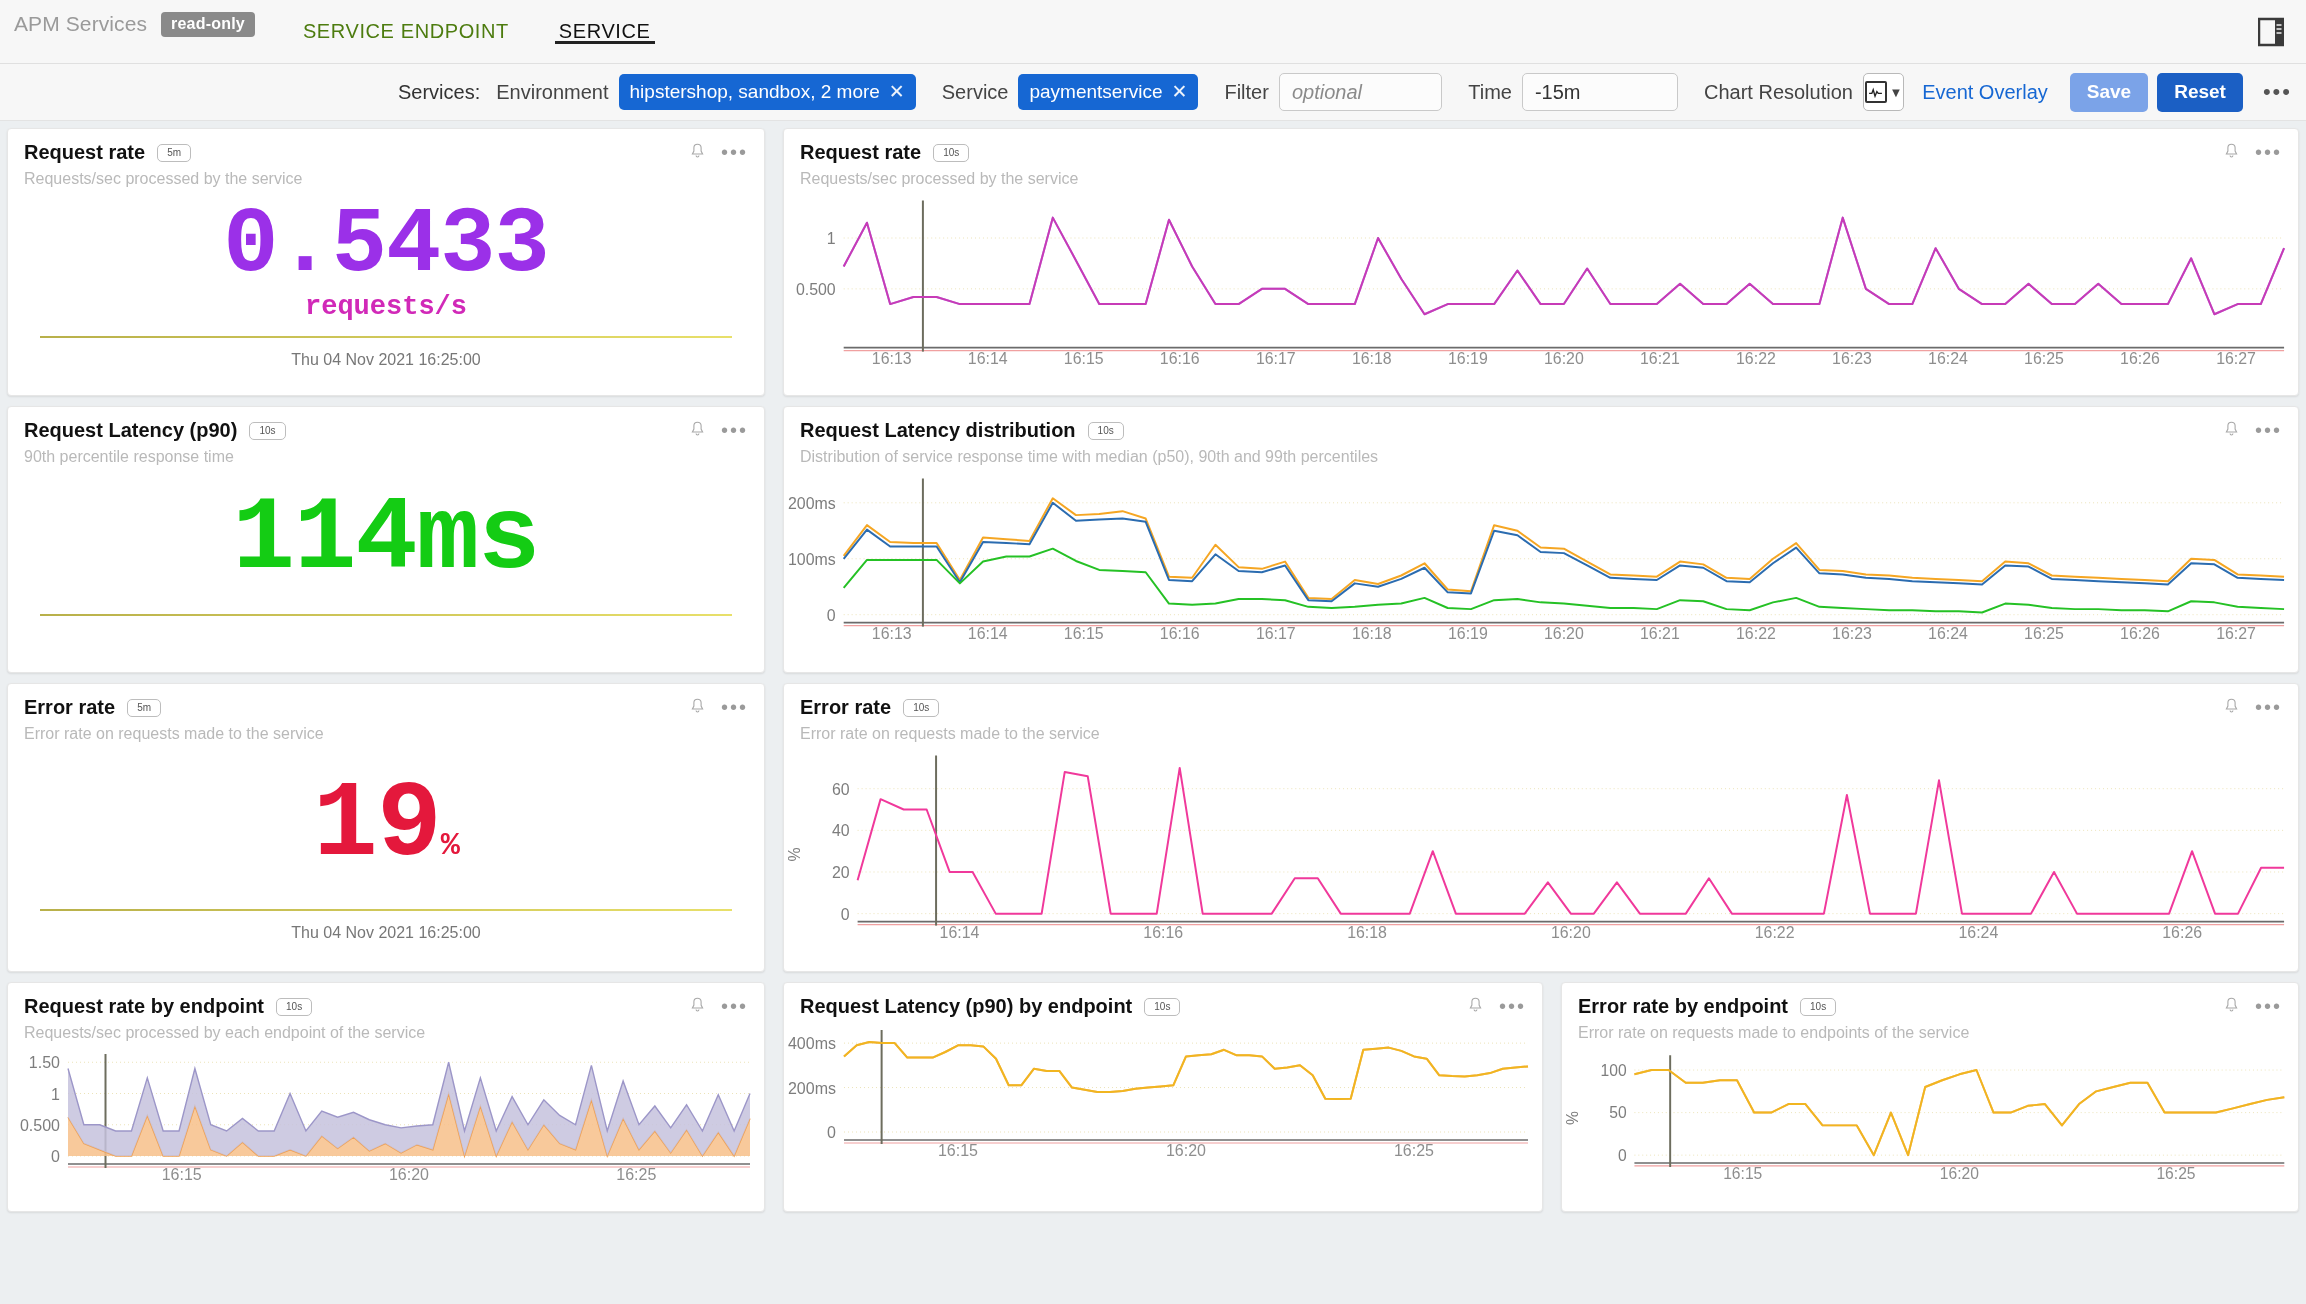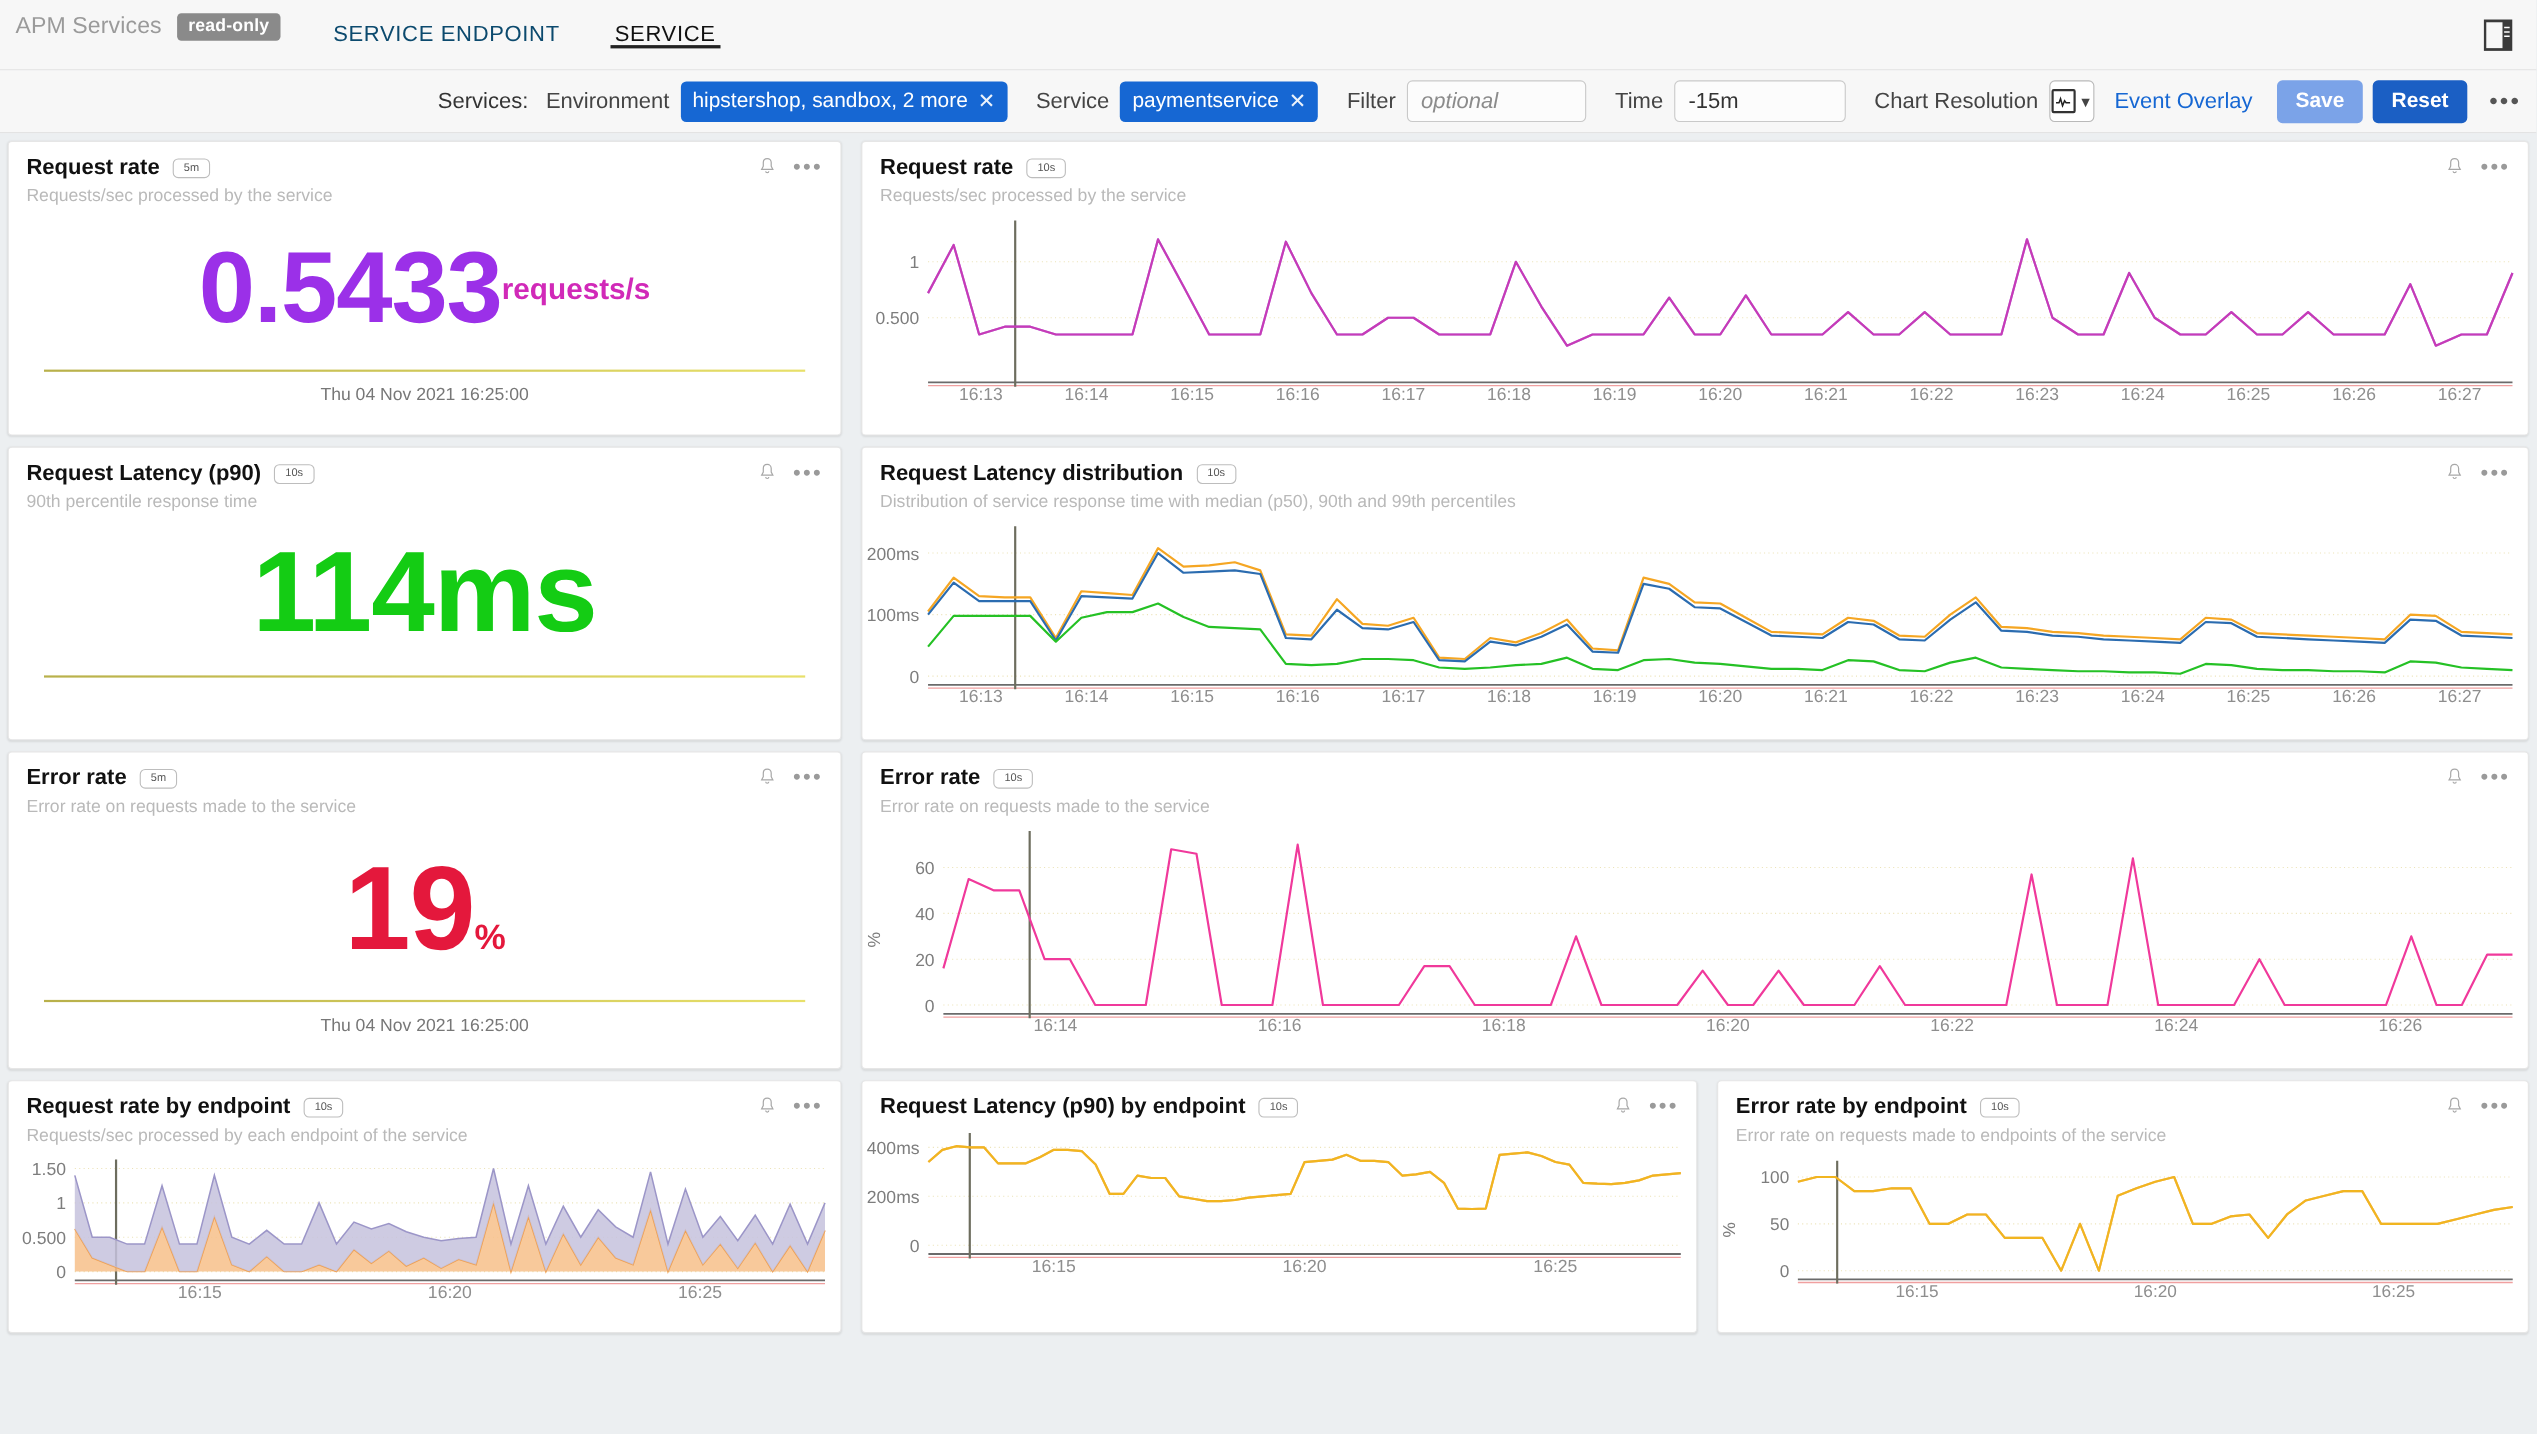--- a/index.html
+++ b/index.html
@@ -22,21 +22,21 @@
   .crumb {
     font-size: 21px; color: #9a9a9a; margin-right: 14px; letter-spacing: .1px;
   }
   .readonly-badge {
     background: #8a8a8a; color: #fff; font-size: 16px;
     padding: 3px 10px 4px; border-radius: 4px; font-weight: 600;
     letter-spacing: .2px;
   }
   .tabs { display: flex; align-items: center; margin-left: 44px; height: 100%; }
   .tab {
-    font-size: 20px; color: #0c4a6e; letter-spacing: .6px;
+    font-size: 20px; color: #4d7c0f; letter-spacing: .6px;
     padding: 0 4px; height: 100%; display: flex; align-items: center;
     margin-right: 42px; position: relative;
   }
   .tab.active { color: #111; }
   .tab.active::after {
     content: ""; position: absolute; left: 0; right: 0; bottom: 7px;
     height: 3px; background: #222;
   }
   .panel-toggle-icon {
     position: absolute; right: 22px; top: 50%; transform: translateY(-50%);
@@ -106,22 +106,22 @@
   .card-sub { font-size: 16px; color: #b9b9b9; margin-top: 6px; }
   .card-icons {
     position: absolute; top: 14px; right: 16px;
     display: flex; align-items: center; gap: 16px;
   }
   .bell { width: 15px; height: 17px; }
   .kebab { letter-spacing: 2px; color: #9a9a9a; font-size: 20px; line-height: 8px; }
 
   
   .bigvalue-wrap {
-    display: flex; align-items: center;
-    justify-content: center; height: 148px;
+    display: flex; flex-direction: column; align-items: center;
+    justify-content: center; height: 148px; font-family: Liberation Mono, monospace;
   }
   .bigvalue { font-size: 92px; font-weight: 700; line-height: .96; letter-spacing: -1px; }
   .bigvalue .unit-sm { font-size: 32px; font-weight: 700; vertical-align: baseline; }
   .bigunit { font-size: 27px; font-weight: 700; margin-top: 2px; }
   .sparkrule { height: 2px; margin: 0 32px; }
   .stamp { text-align: center; font-size: 16px; color: #777; padding: 13px 0 12px; }
 
   
   .chartbox { position: relative; }
   svg.plot { display: block; width: 100%; }

